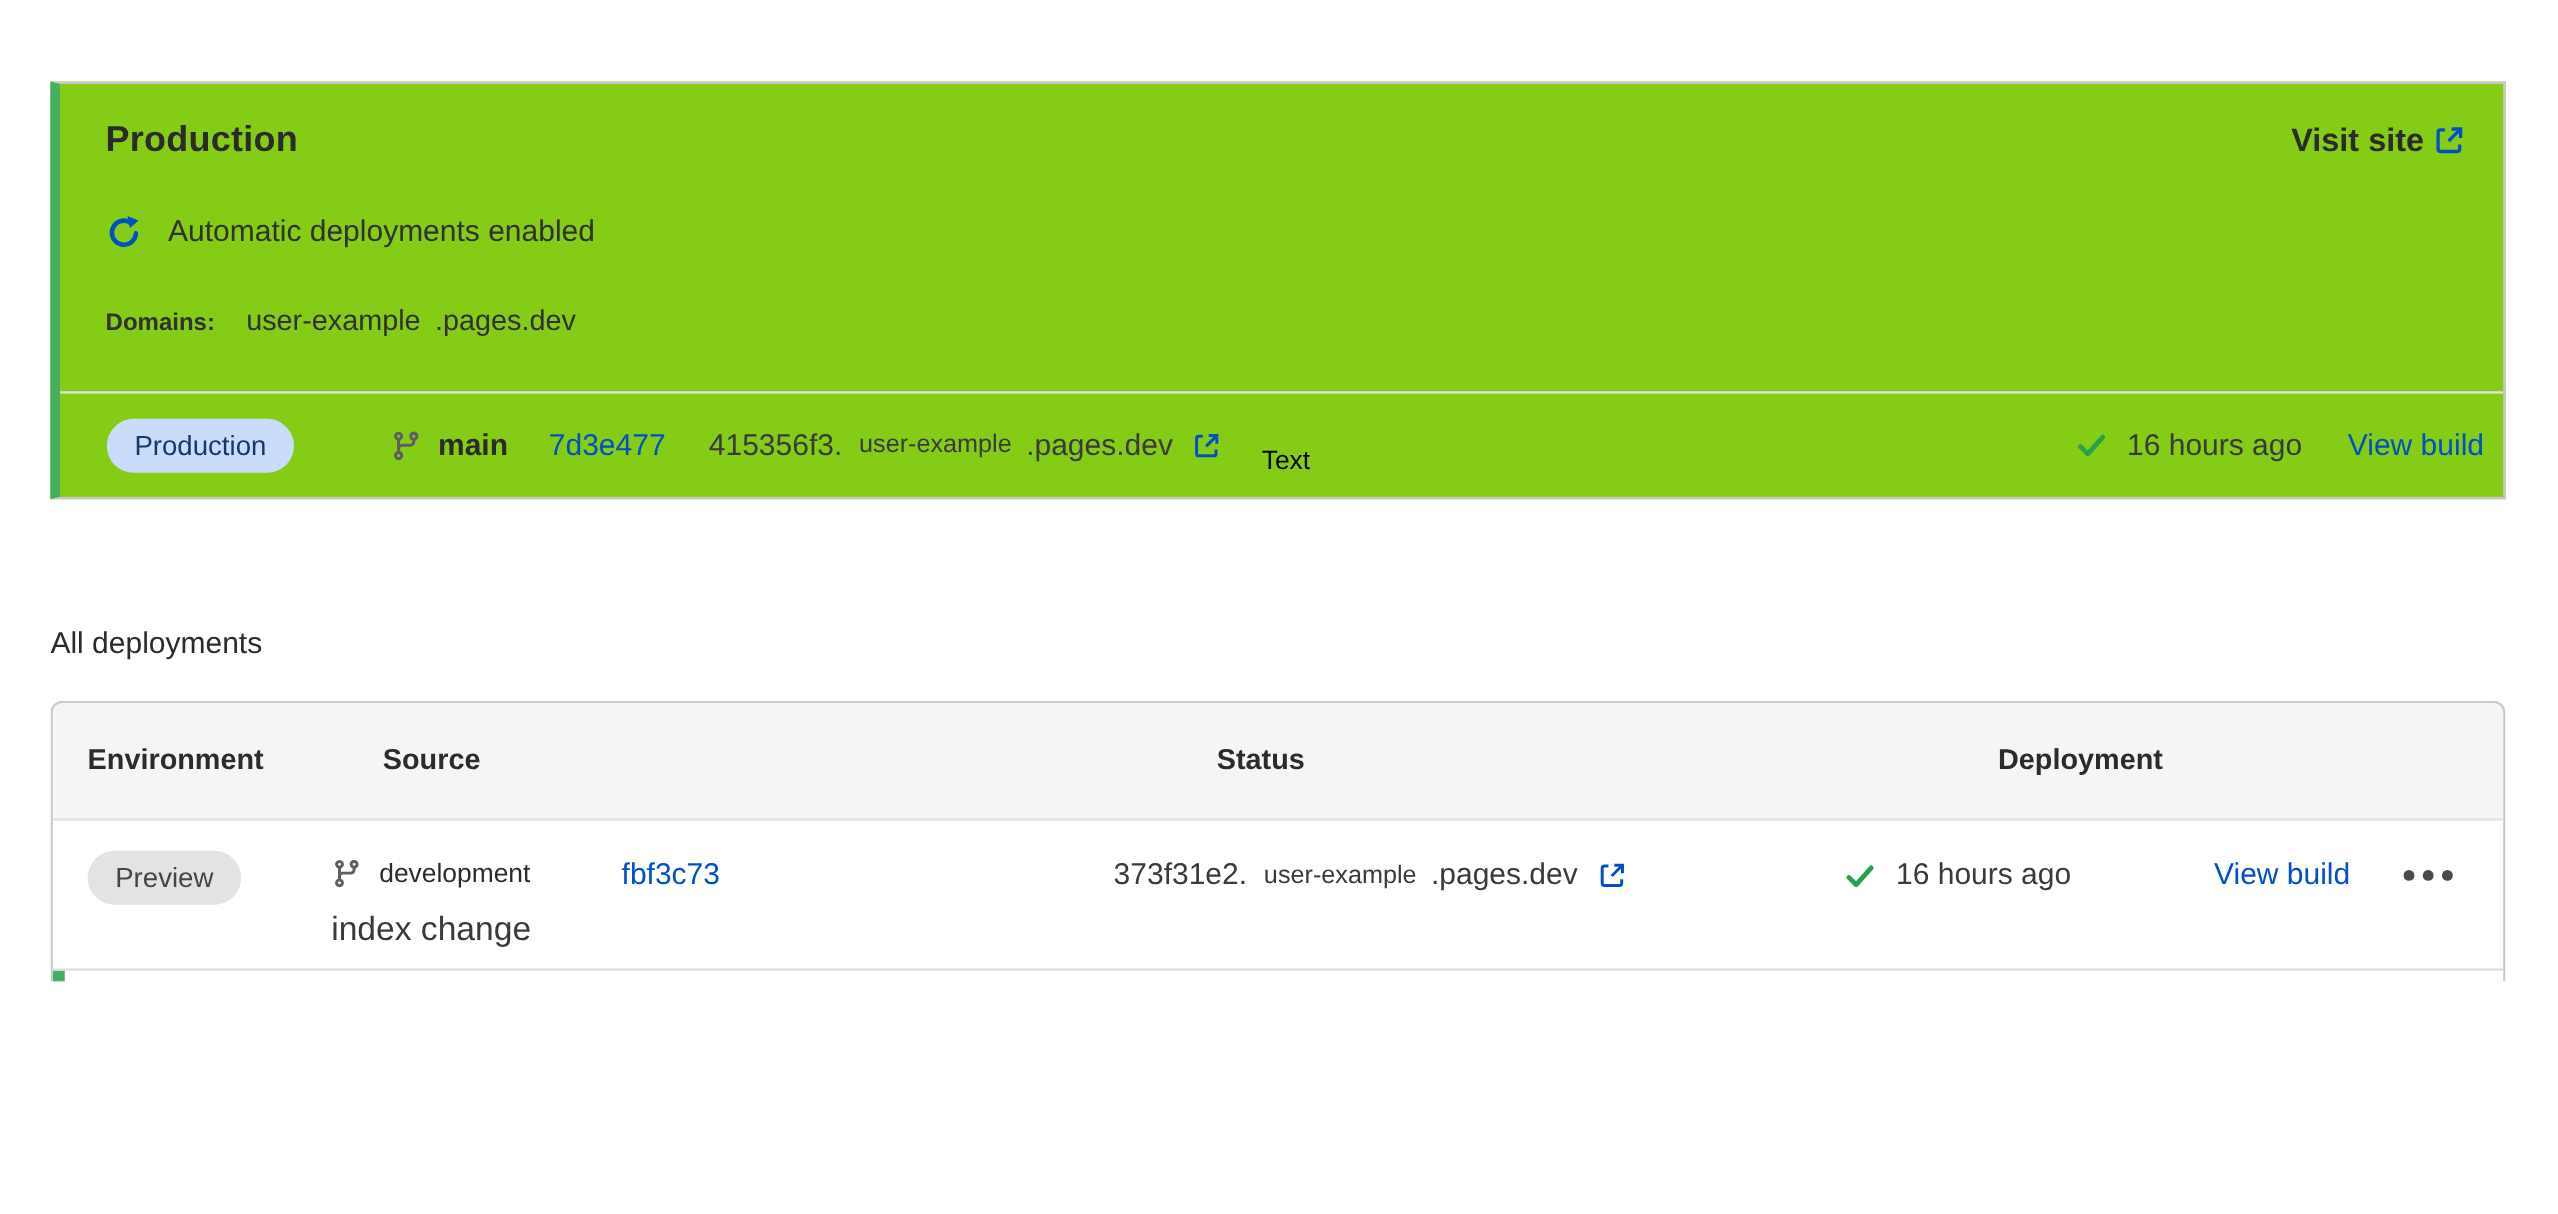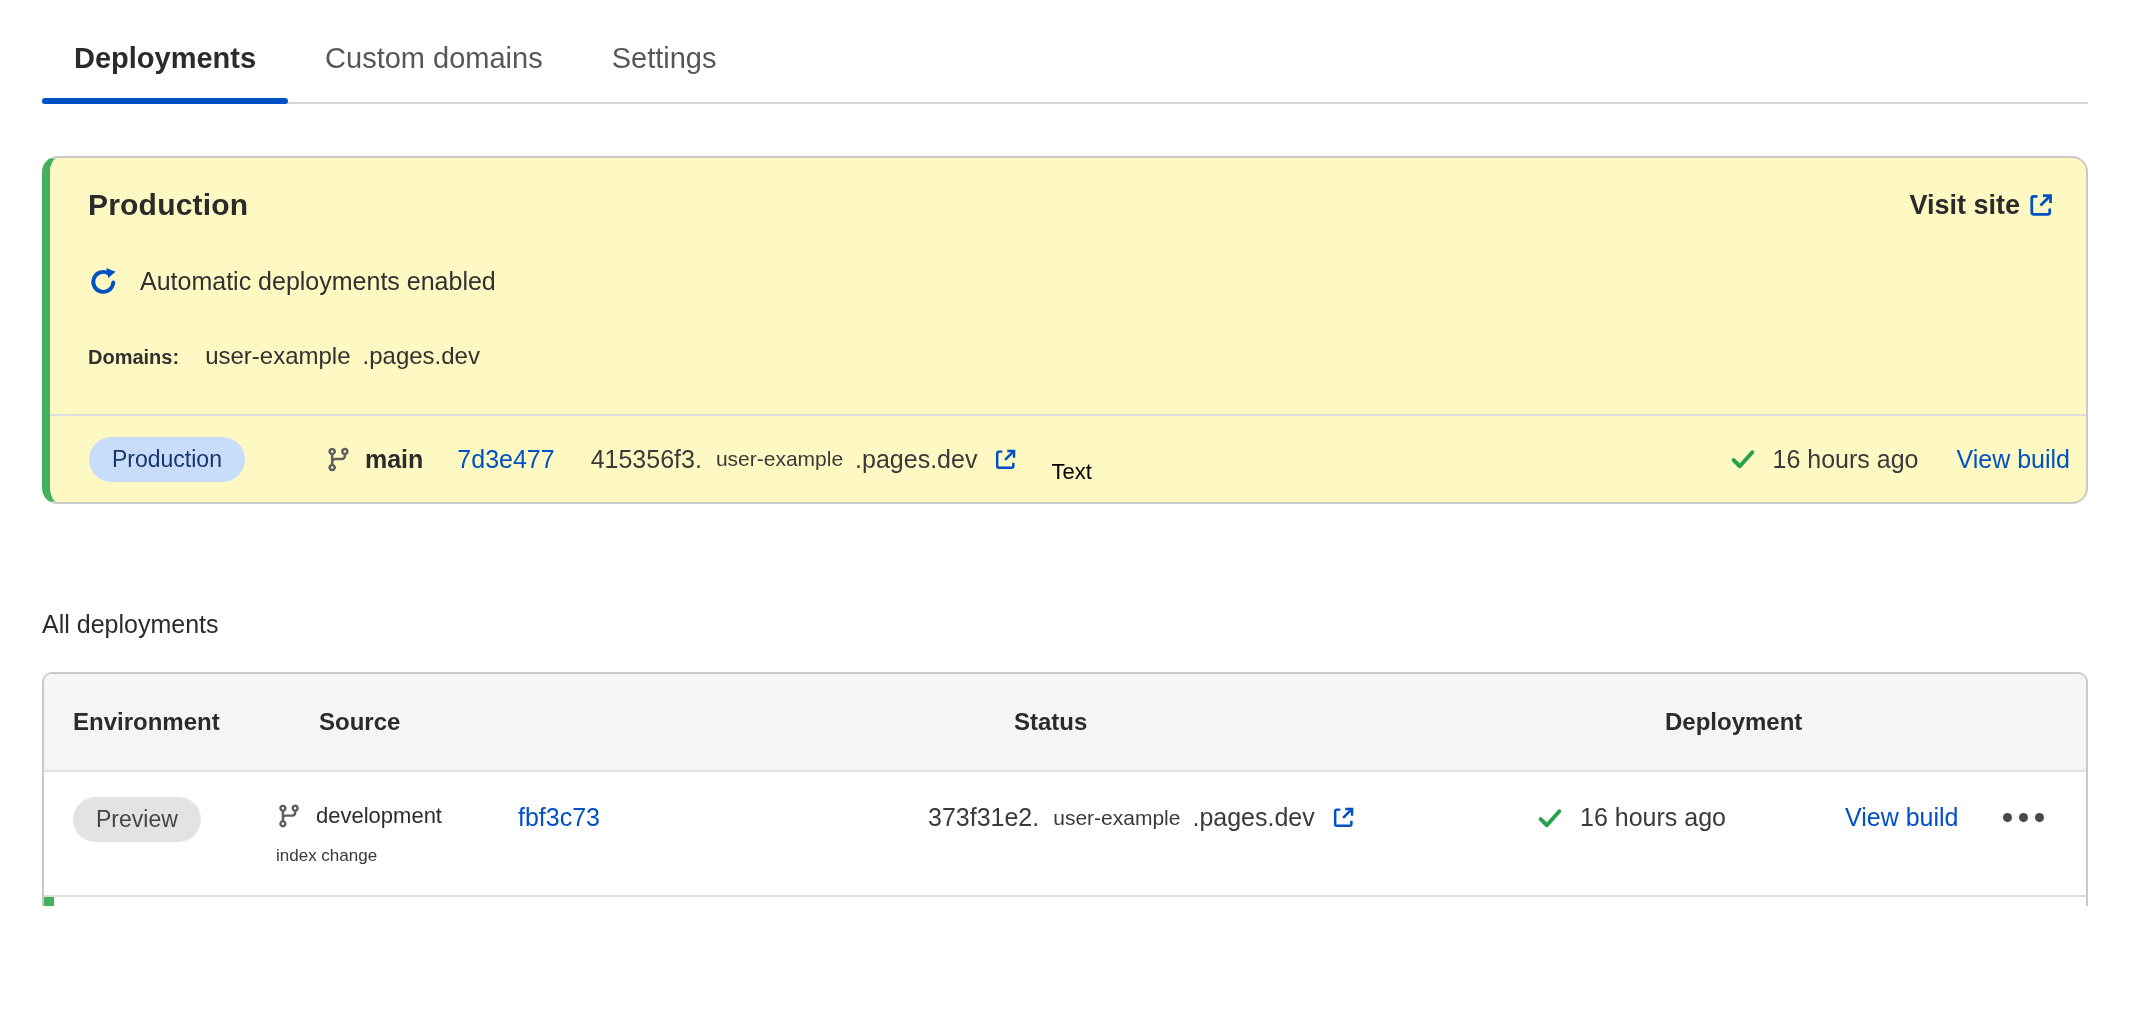--- a/index.html
+++ b/index.html
@@ -31,25 +31,25 @@
     content: "";
     position: absolute;
     left: 0; right: 0; bottom: -2px;
     height: 6px;
     background: #0051c3;
     border-radius: 3px;
   }
 
   
   .prod-card {
-    margin-top: 52px;
+    margin-top: 68px;
     border: 2px solid #c9c9c9;
     border-left: 8px solid #46af5f;
-    border-radius: 16px;
-    background: #fef9c3;
+    border-radius: 0;
+    background: #84cc16;
   }
   .card-head {
     display: flex;
     justify-content: space-between;
     align-items: center;
     padding: 30px 30px 0 38px;
   }
   .card-title { font-size: 30px; font-weight: 600; color: #2b2b2b; letter-spacing: 0.2px; }
   .visit-site {
     display: flex;
@@ -139,41 +139,36 @@
     padding-top: 25px;
     padding-bottom: 16px;
     border-bottom: 2px solid #dedede;
     background: #fff;
   }
   .cell { display: flex; align-items: flex-start; }
   .cell-source { flex-direction: column; }
   .source-line1 { display: flex; align-items: flex-start; }
   .row-branch { font-size: 22px; color: #2b2b2b; margin-left: 14px; }
   .row-commit { font-size: 25px; color: #0051c3; text-decoration: none; margin-left: 76px; cursor: pointer; }
-  .commit-msg { font-size: 17px; color: #3a3a3a; margin-top: 14px; }
+  .commit-msg { font-size: 28px; color: #3a3a3a; margin-top: 14px; }
   .cell-pad { margin-top: 6px; }
   .cell-actions { display: flex; align-items: flex-start; }
   .dots {
     display: flex; gap: 7px; margin-left: 44px; margin-top: 16px; cursor: pointer;
   }
   .dots i { width: 9px; height: 9px; border-radius: 50%; background: #4a4a4a; }
   .next-row-sliver { height: 9px; border-left: 10px solid #46af5f; background: #fff; }
 
   .icon { flex: 0 0 auto; display: inline-flex; }
 </style>
 </head>
 <body>
 
 <div class="page">
 
-  <nav class="tabs">
-    <div class="tab active">Deployments</div>
-    <div class="tab">Custom domains</div>
-    <div class="tab">Settings</div>
-  </nav>
 
   <section class="prod-card">
     <div class="card-head">
       <h2 class="card-title">Production</h2>
       <a class="visit-site">
         <span>Visit site</span>
         <span class="icon">
           <svg width="30" height="30" viewBox="0 0 24 24" fill="none" stroke="#0051c3" stroke-width="2.2">
             <path d="M9.2 5H6.2C5.3 5 4.6 5.7 4.6 6.6v11.2c0 .9.7 1.6 1.6 1.6h11.2c.9 0 1.6-.7 1.6-1.6v-3"></path>
             <path d="M13.6 4.4h6v6"></path>

